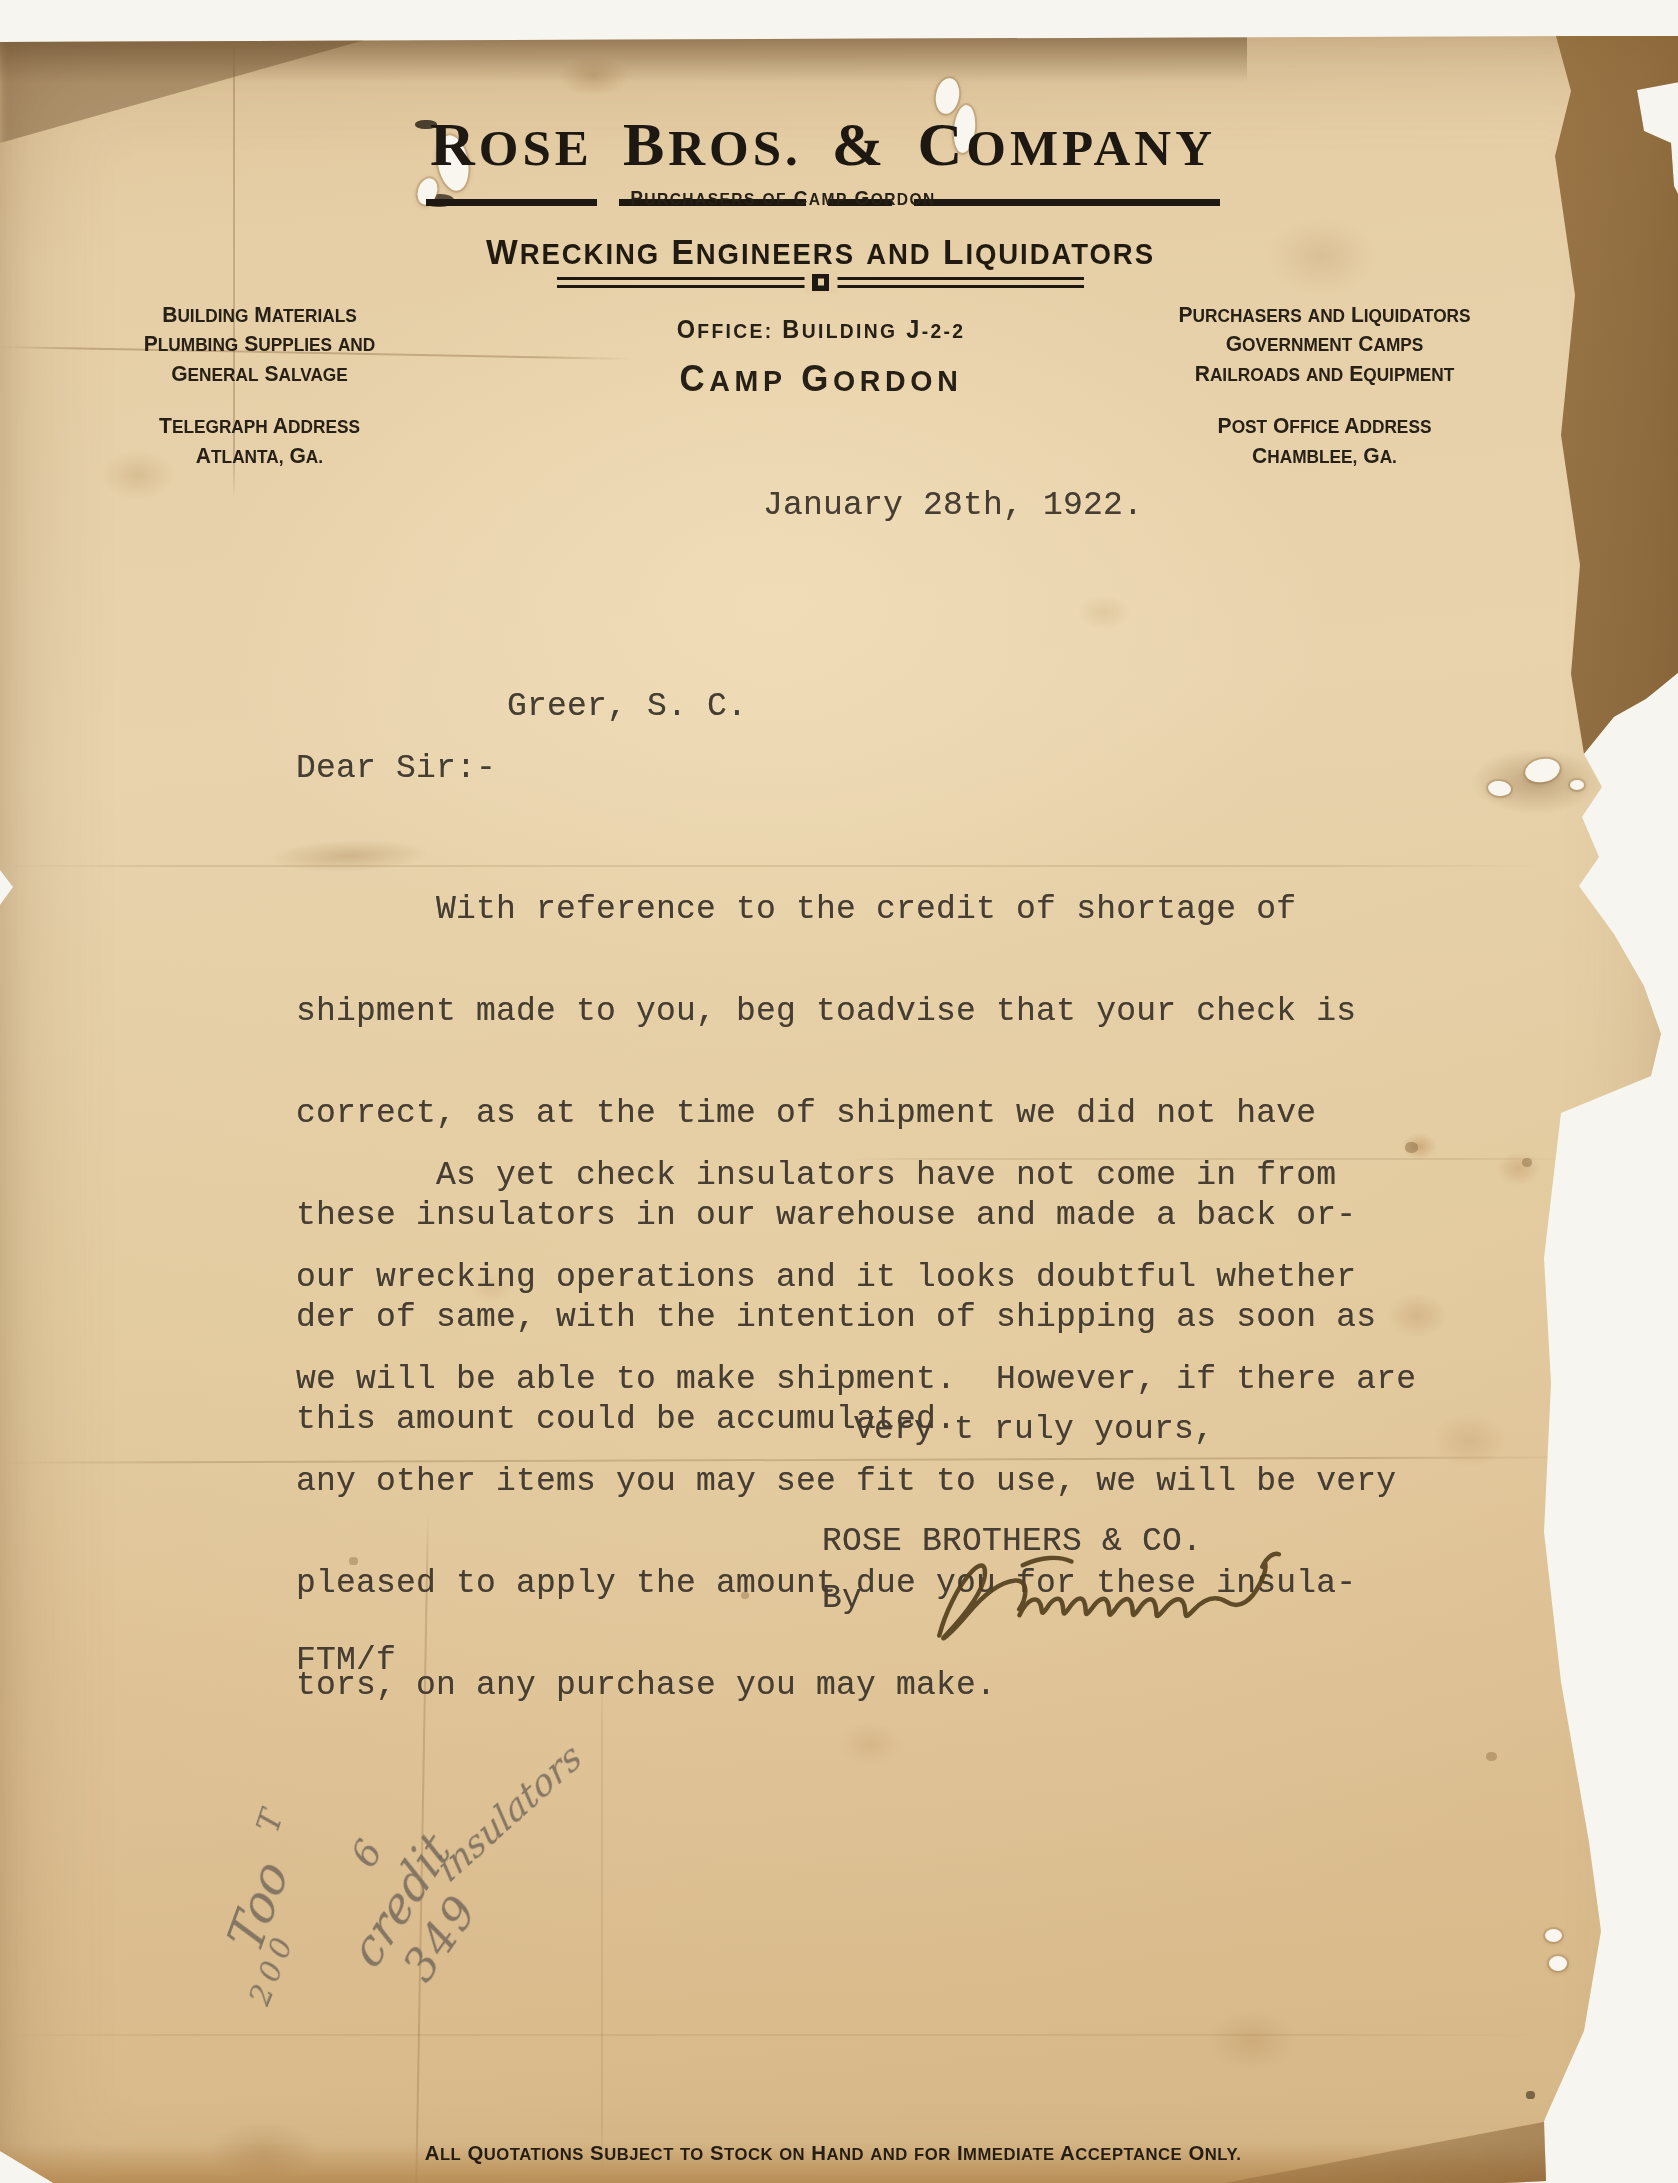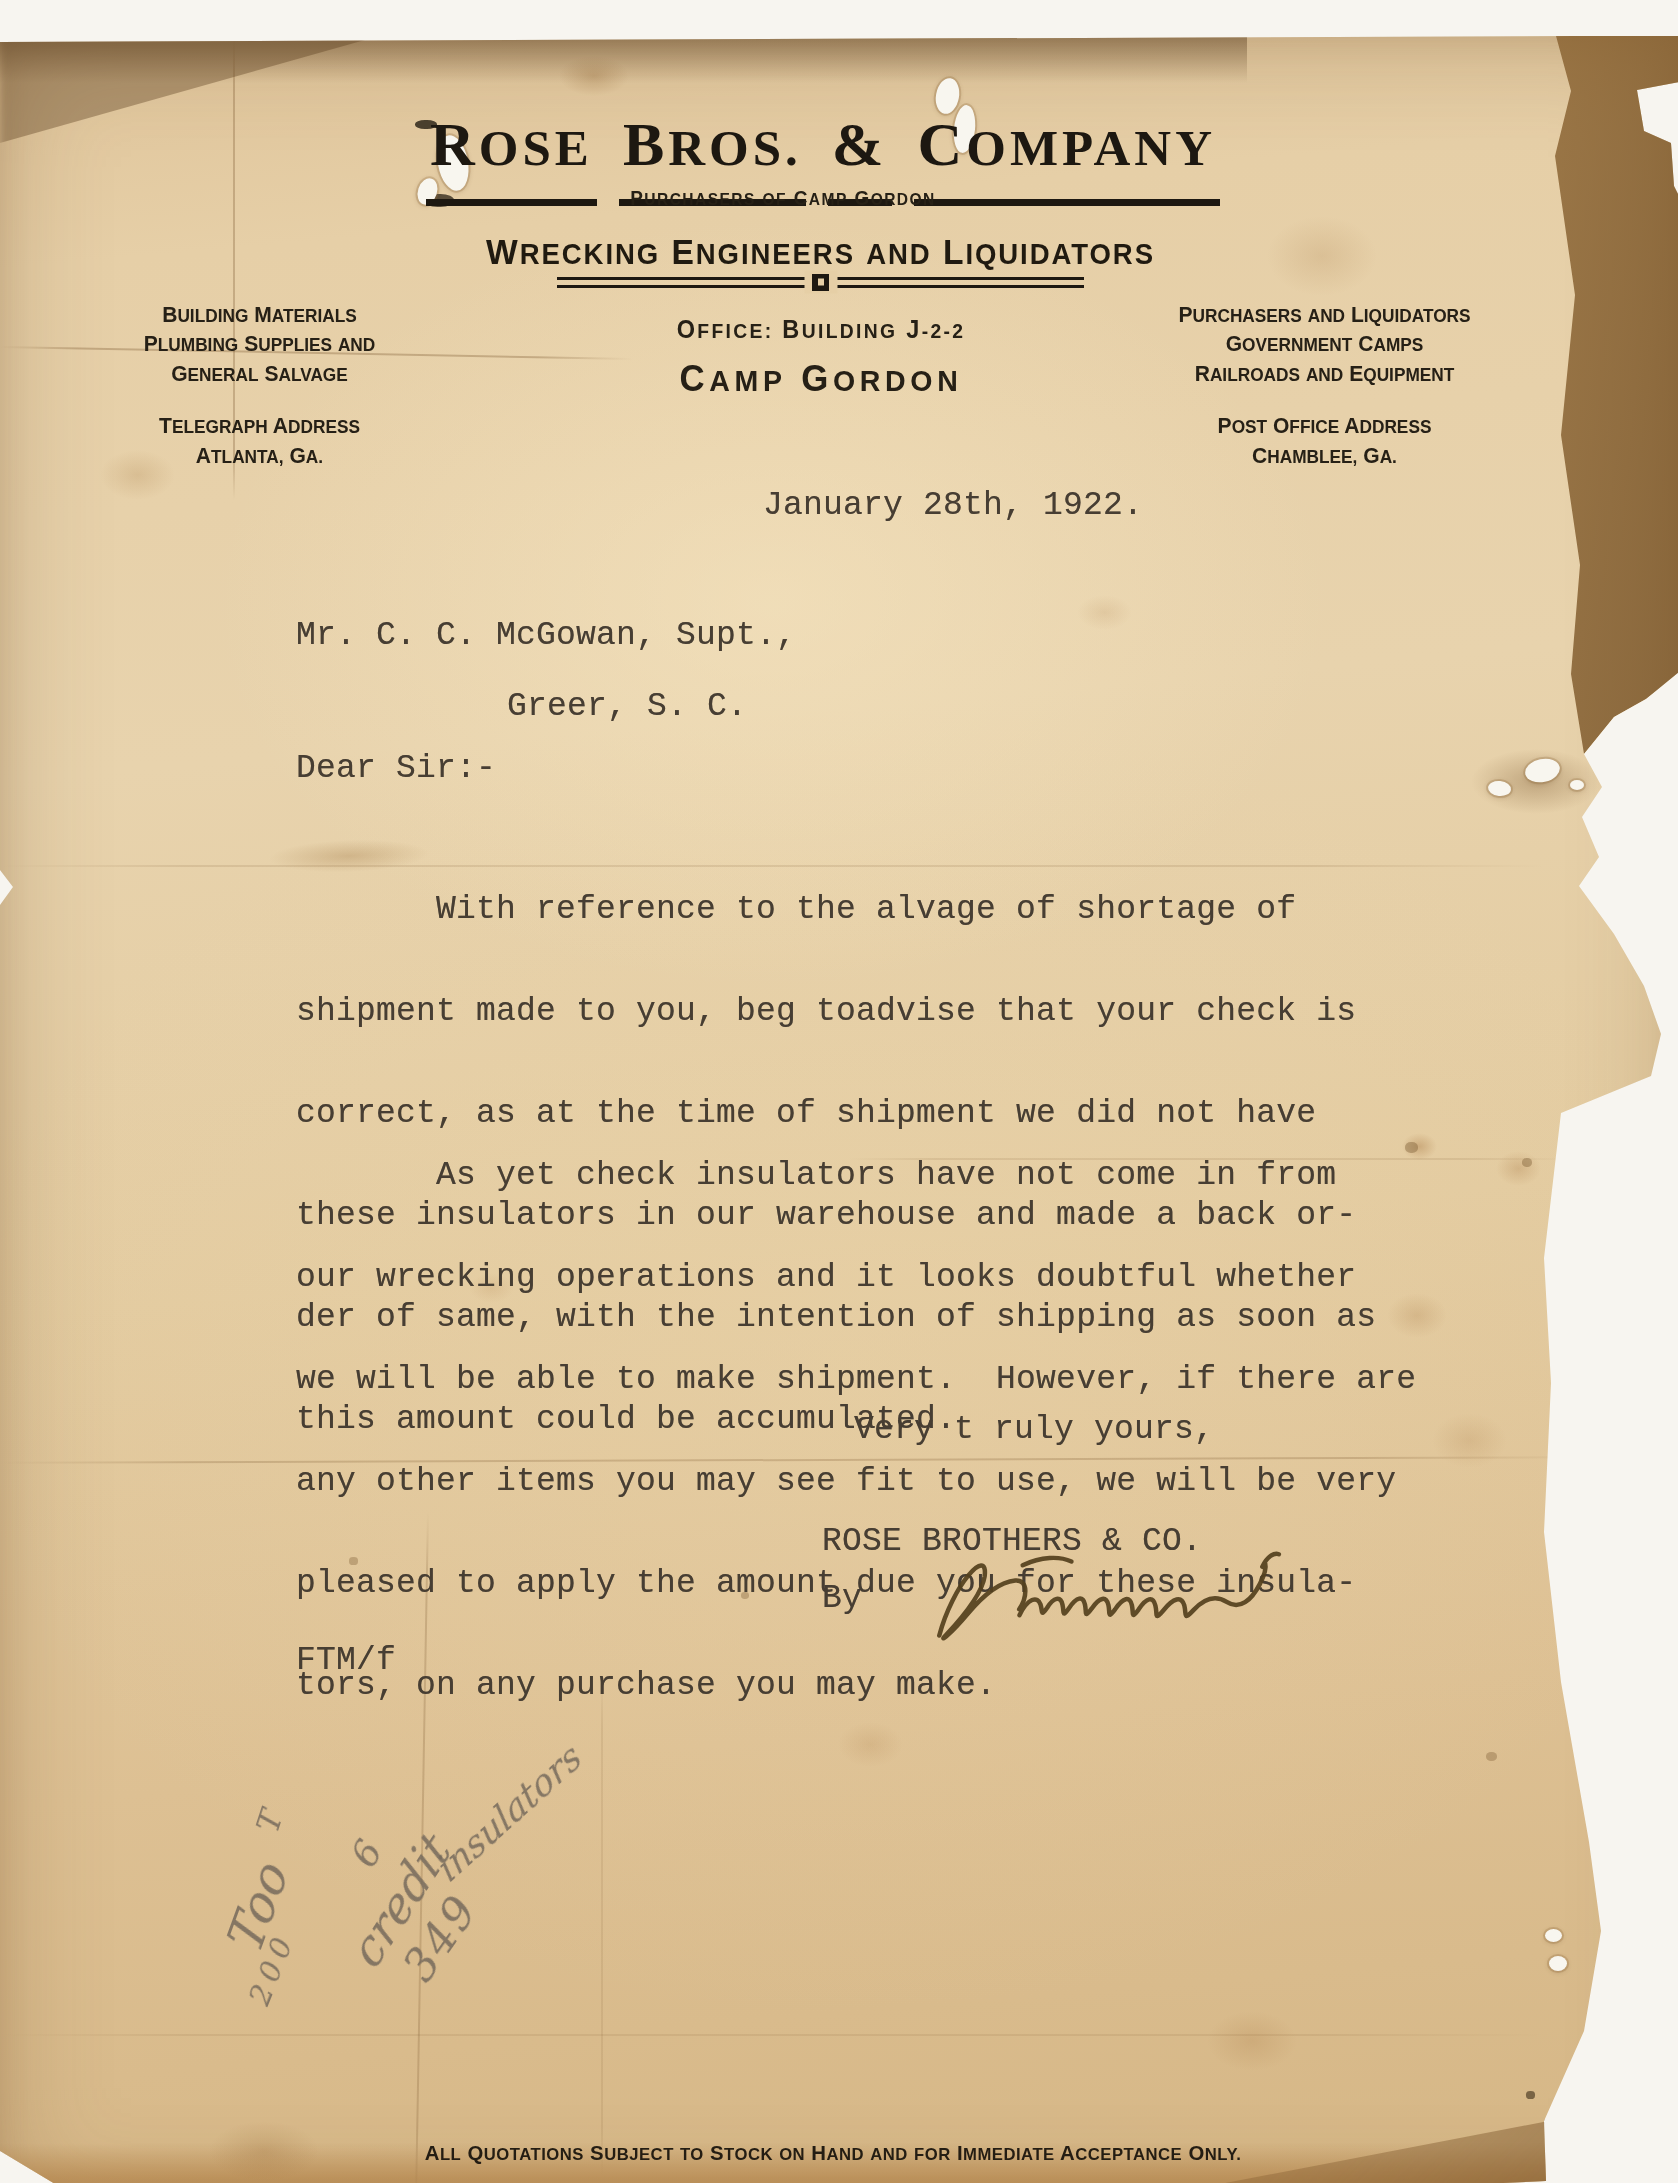--- a/index.html
+++ b/index.html
@@ -154,26 +154,25 @@
 
     <div class="lh-col col-right">
       <div data-leadcaps=""><span><span class="ld">P</span><span class="sm">urchasers</span></span> <span><span class="sm">and</span></span> <span><span class="ld">L</span><span class="sm">iquidators</span></span></div>
       <div data-leadcaps=""><span><span class="ld">G</span><span class="sm">overnment</span></span> <span><span class="ld">C</span><span class="sm">amps</span></span></div>
       <div data-leadcaps=""><span><span class="ld">R</span><span class="sm">ailroads</span></span> <span><span class="sm">and</span></span> <span><span class="ld">E</span><span class="sm">quipment</span></span></div>
       <div class="col-label" data-leadcaps=""><span><span class="ld">P</span><span class="sm">ost</span></span> <span><span class="ld">O</span><span class="sm">ffice</span></span> <span><span class="ld">A</span><span class="sm">ddress</span></span></div>
       <div data-leadcaps=""><span><span class="ld">C</span><span class="sm">hamblee,</span></span> <span><span class="ld">G</span><span class="sm">a.</span></span></div>
     </div>
 
     <div class="tw" style="left:763px;top:453px;">January 28th, 1922.</div>
-    <div class="tw" style="left:296px;top:583px;">Mr. C. C. McGowan, Supt.,</div>
     <div class="tw" style="left:507px;top:654px;">Greer, S. C.</div>
     <div class="tw" style="left:296px;top:716px;">Dear Sir:-</div>
 
     <div class="tw" style="left:296px;top:789px;">
-      <div>       With reference to the alvage of shortage of</div>
+      <div>       With reference to the credit of shortage of</div>
       <div>shipment made to you, beg toadvise that your check is</div>
       <div>correct, as at the time of shipment we did not have</div>
       <div>these insulators in our warehouse and made a back or-</div>
       <div>der of same, with the intention of shipping as soon as</div>
       <div>this amount could be accumulated.</div>
     </div>
 
     <div class="tw" style="left:296px;top:1055px;">
       <div>       As yet check insulators have not come in from</div>
       <div>our wrecking operations and it looks doubtful whether</div>

